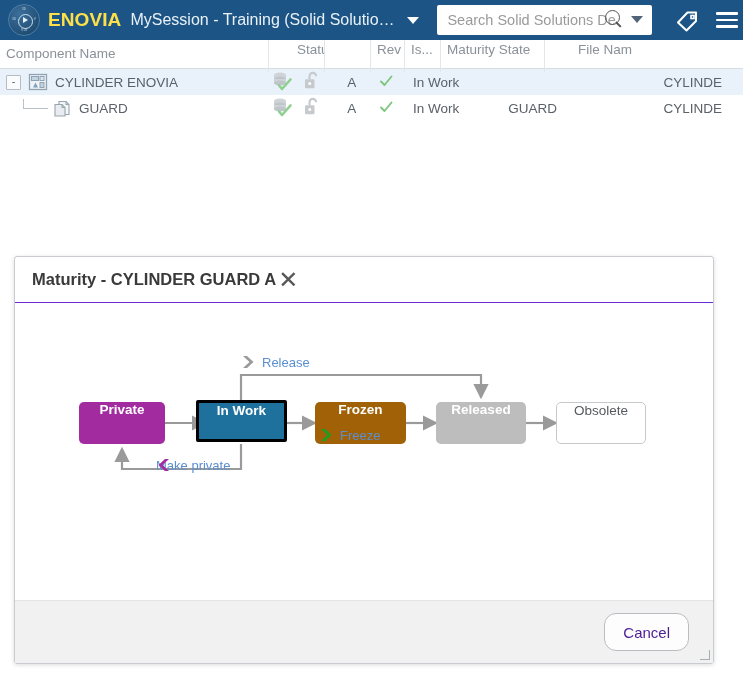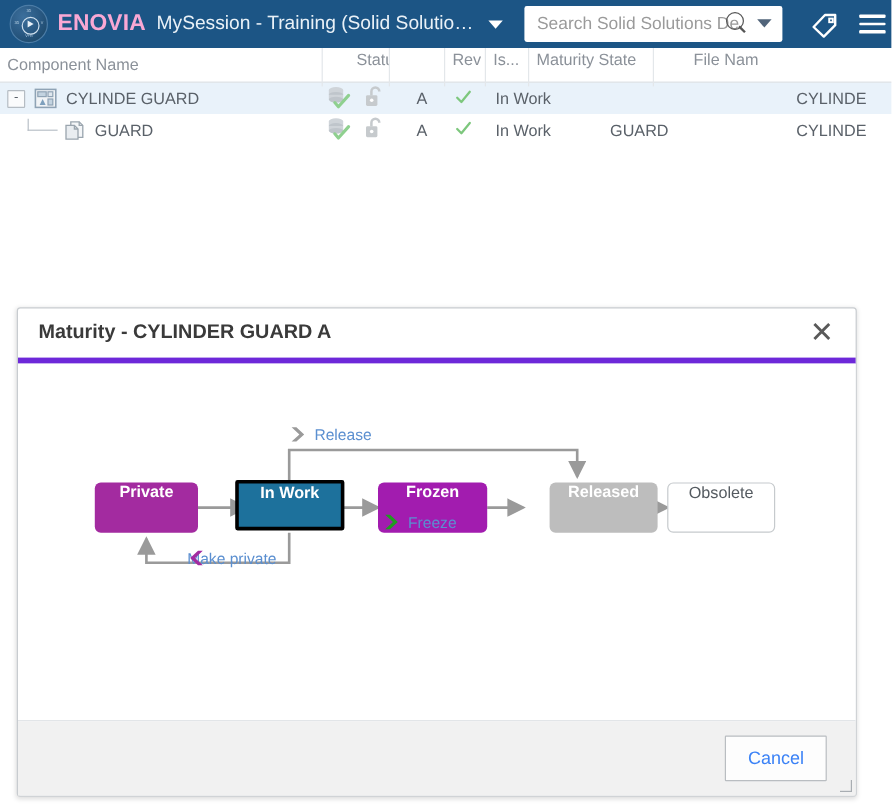--- a/index.html
+++ b/index.html
@@ -56,21 +56,21 @@
     font-size: 3.2px;
     color: #bcd4e6;
     line-height: 1;
   }
   .logo .tick.t { left: 13px; top: 3px; }
   .logo .tick.b { left: 12px; bottom: 3px; }
   .logo .tick.l { left: 3px; top: 13px; }
   .logo .tick.r { right: 3px; top: 13px; }
 
   .brand {
-    color: #f9a8d4;
+    color: #fde047;
     font-size: 19px;
     font-weight: bold;
     letter-spacing: .1px;
     margin-right: 9px;
     white-space: nowrap;
   }
   .session {
     color: #e9f1f7;
     font-size: 16px;
     white-space: nowrap;
@@ -230,23 +230,23 @@
     border-radius: 3px;
     box-shadow: 0 1px 4px rgba(0,0,0,.14);
     box-sizing: border-box;
     display: flex;
     flex-direction: column;
   }
   .dlg-head {
     height: 46px;
     display: flex;
     align-items: center;
-    justify-content: space-between;
+    justify-content: flex-start;
     padding: 0 16px 0 17px;
-    border-bottom: 5px solid #6d28d9;
+    border-bottom: 1px solid #6d28d9;
     box-sizing: border-box;
   }
   .dlg-title {
     font-size: 16.5px;
     font-weight: bold;
     color: #3a3a3a;
   }
   .dlg-close {
     font-size: 24px;
     color: #595959;
@@ -271,24 +271,24 @@
     padding-right: 24px;
     box-sizing: border-box;
     position: relative;
   }
   .btn {
     min-width: 74px;
     height: 38px;
     padding: 0 18px;
     background: #fdfdfd;
     border: 1px solid #b9bdc1;
-    border-radius: 1px;
+    border-radius: 12px;
     font-family: "Liberation Sans", sans-serif;
     font-size: 15px;
-    color: #3b82f6;
+    color: #4c1d95;
     cursor: pointer;
   }
   .resize-grip {
     position: absolute;
     right: 3px;
     bottom: 3px;
     width: 9px;
     height: 9px;
     border-right: 1.4px solid #a8adb2;
     border-bottom: 1.4px solid #a8adb2;
@@ -383,21 +383,21 @@
       <div class="expander">-</div>
       <span class="asm-icon">
         <svg width="20" height="18" viewBox="0 0 20 18">
           <rect x="1.5" y="1.5" width="17" height="15" fill="#f0f3f6" stroke="#8fa3b5" stroke-width="1.3"></rect>
           <rect x="3.5" y="3.5" width="7" height="4" fill="#c3d3e0" stroke="#8fa3b5" stroke-width="1"></rect>
           <rect x="12" y="3.5" width="4" height="4" fill="#dfe7ee" stroke="#8fa3b5" stroke-width="1"></rect>
           <path d="M5 14.5 L7.5 9.5 L10 14.5 Z" fill="#7fa0bd"></path>
           <rect x="12" y="9.5" width="4" height="5" fill="#c3d3e0" stroke="#8fa3b5" stroke-width="1"></rect>
         </svg>
       </span>
-      <span>CYLINDE GUARD</span>
+      <span>CYLINDER ENOVIA</span>
     </div>
     <div class="cell c-status">
       <span class="db-check">
         <svg width="22" height="20" viewBox="0 0 22 20">
           <ellipse cx="8" cy="4" rx="6" ry="2.4" fill="#cfd4d9"></ellipse>
           <rect x="2" y="4" width="12" height="4" fill="#cfd4d9"></rect>
           <ellipse cx="8" cy="8" rx="6" ry="2.4" fill="#bfc5cb"></ellipse>
           <rect x="2" y="8" width="12" height="4" fill="#cfd4d9"></rect>
           <ellipse cx="8" cy="12" rx="6" ry="2.4" fill="#bfc5cb"></ellipse>
           <path d="M7 14.5 L10 18 L18.5 8.5" fill="none" stroke="#8fd08f" stroke-width="2.6" stroke-linecap="round" stroke-linejoin="round"></path>
@@ -505,25 +505,25 @@
       </svg>
 
       <div class="state" style="left:64px; top:99px; width:86px; background:#a32ba0;">
         <span>Private</span>
       </div>
 
       <div class="state current" style="left:181px; top:97px; width:91px; background:#1d719c;">
         <span>In Work</span>
       </div>
 
-      <div class="state" style="left:300px; top:99px; width:91px; background:#a21caf;">
+      <div class="state" style="left:300px; top:99px; width:91px; background:#a16207;">
         <span>Frozen</span>
       </div>
 
-      <div class="state" style="left:421px; top:99px; width:90px; background:#bdbdbd;margin-left:22px;">
+      <div class="state" style="left:421px; top:99px; width:90px; background:#bdbdbd;">
         <span>Released</span>
       </div>
 
       <div class="state plain" style="left:541px; top:99px; width:90px;">
         <span>Obsolete</span>
       </div>
 
       <div class="trans-label" style="left:227px; top:52px;text-align:center;">
         <span class="chev">
           <svg width="14" height="14" viewBox="0 0 14 14">

